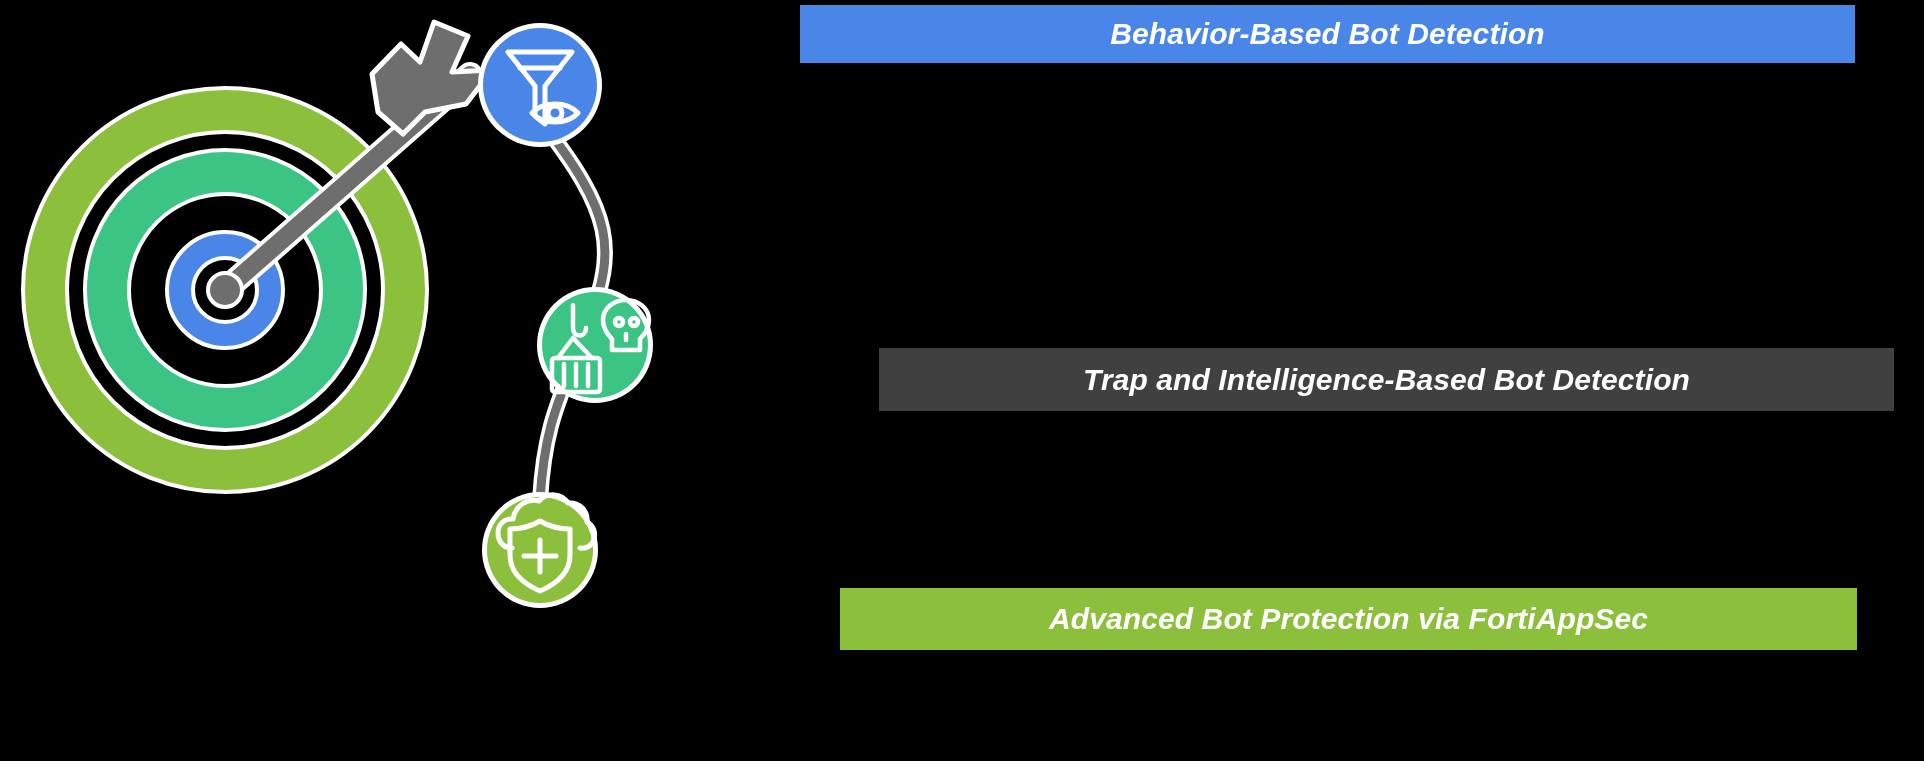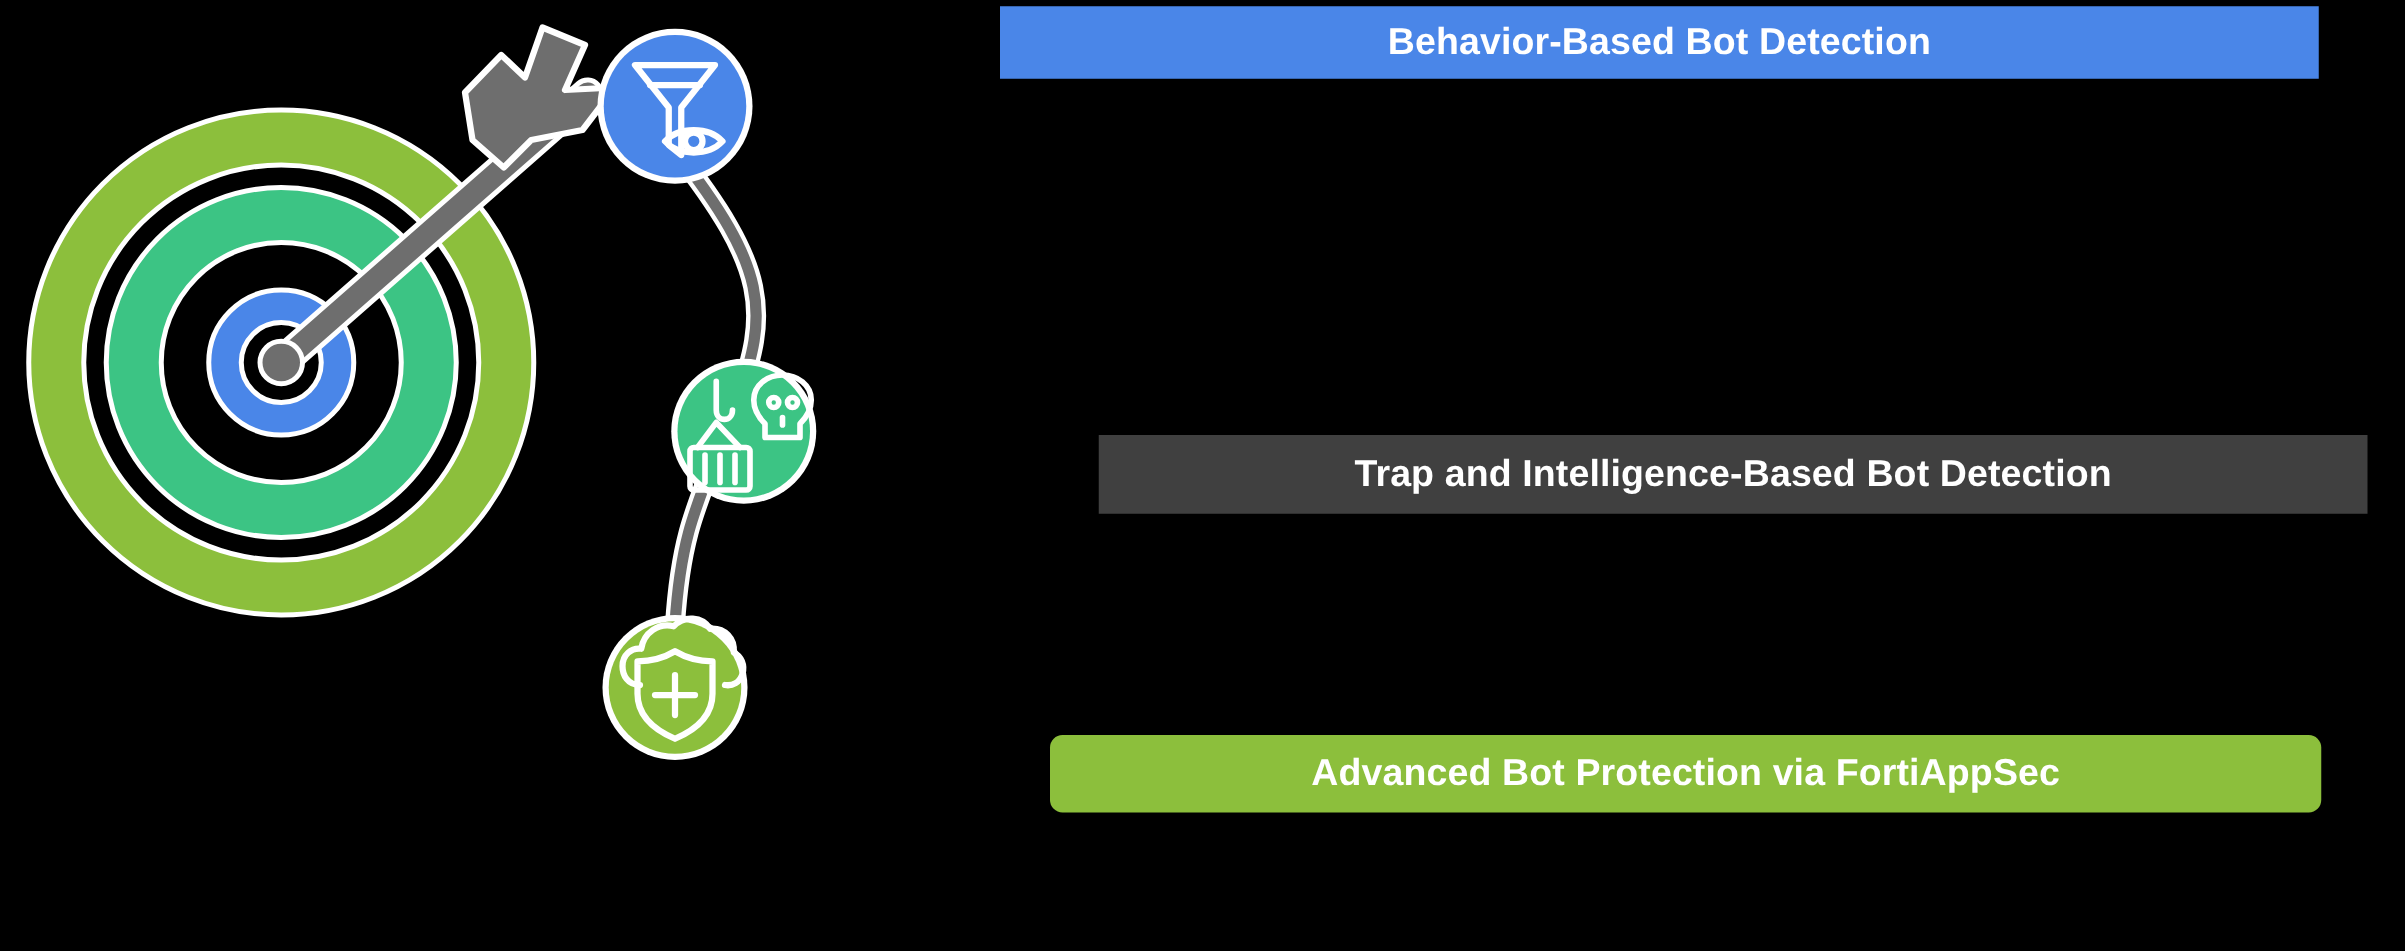--- a/index.html
+++ b/index.html
@@ -43,20 +43,21 @@
   }
 
   
   .banner {
     position: absolute;
     display: flex;
     align-items: center;
     justify-content: center;
     box-sizing: border-box;
     padding: 0 14px;
+    font-style: italic;
   }
   .banner-label {
     color: #ffffff;
     font-weight: bold;
     font-size: 30px;
     line-height: 1.05;
     letter-spacing: 0.1px;
     white-space: nowrap;
     text-align: center;
   }
@@ -174,17 +175,17 @@
   </svg>
 
   <div class="banner" id="banner-behavior" style="background:#4a86e8;">
     <span class="banner-label">Behavior-Based Bot Detection</span>
   </div>
 
   <div class="banner" id="banner-trap" style="background:#404040;">
     <span class="banner-label">Trap and Intelligence-Based Bot Detection</span>
   </div>
 
-  <div class="banner" id="banner-fortiappsec" style="background:#8cbf3c;border-radius:10px;">
+  <div class="banner" id="banner-fortiappsec" style="background:#8cbf3c;">
     <span class="banner-label">Advanced Bot Protection via FortiAppSec</span>
   </div>
 
 </div>
 
 </body></html>

